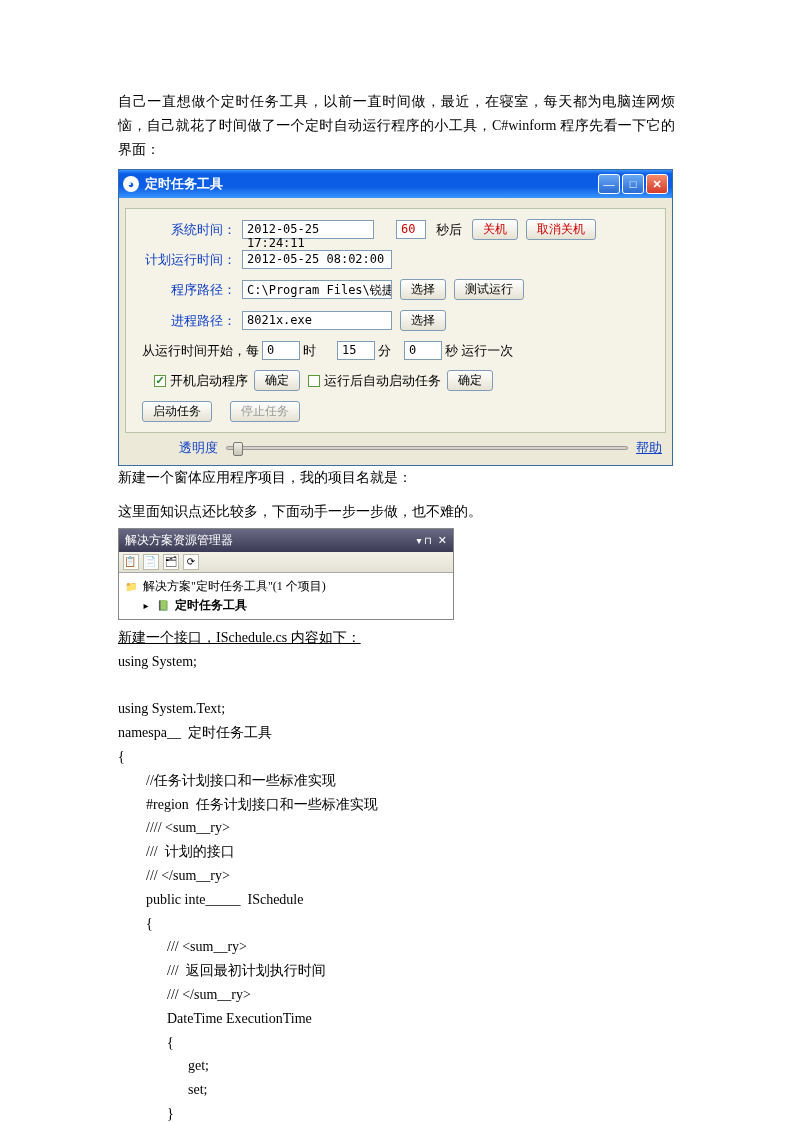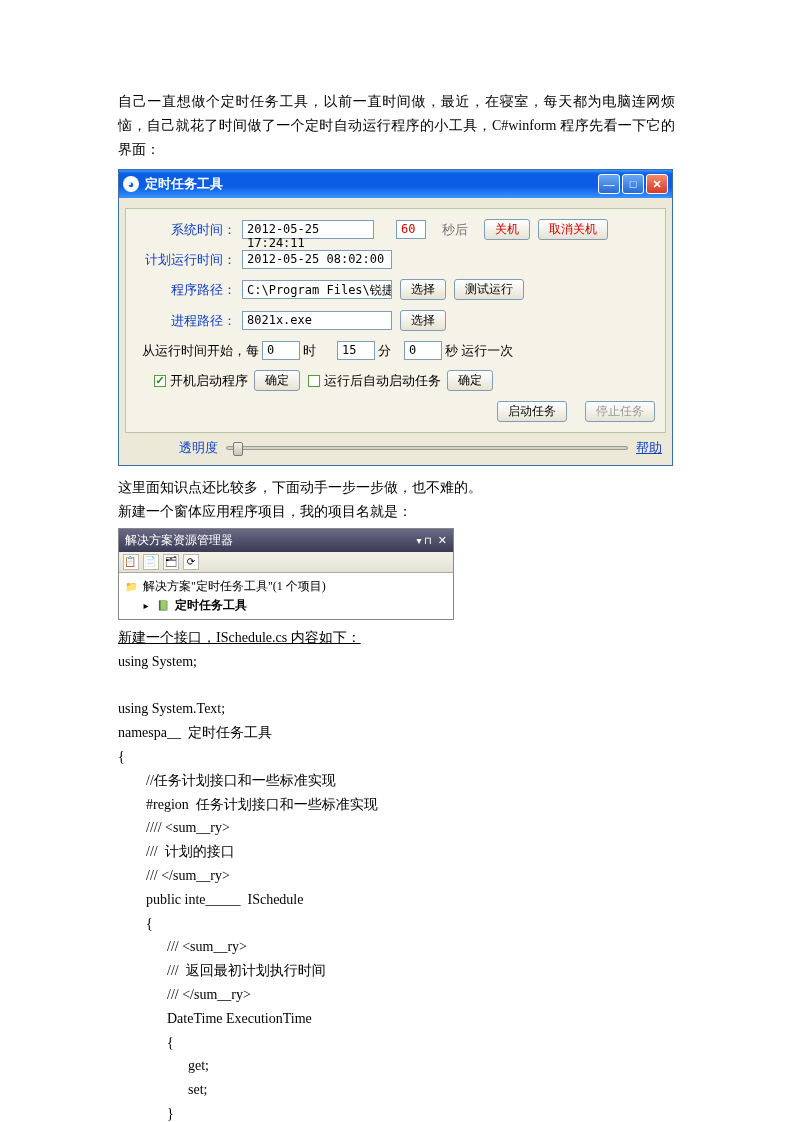--- a/index.html
+++ b/index.html
@@ -11,21 +11,21 @@
   .titlebar { background: linear-gradient(to bottom,#3a94ff 0%,#0a5de4 14%,#0a5de4 60%,#3a94ff 100%); height: 28px; display:flex; align-items:center; padding:0 4px; color:#fff; font-size:13px; font-weight:bold; }
   .titlebar .ticon { width:16px; height:16px; background:#fff; border-radius:50%; margin-right:6px; display:flex; align-items:center; justify-content:center; color:#0a5de4; font-size:11px; }
   .titlebar .sp { flex:1; }
   .tbtn { width:22px; height:20px; margin-left:2px; border:1px solid #fff; border-radius:3px; display:flex; align-items:center; justify-content:center; font-size:11px; font-weight:bold; }
   .tbtn.min, .tbtn.max { background:linear-gradient(#6aa9f4,#2a6bd4); color:#fff; }
   .tbtn.close { background:linear-gradient(#f48b6a,#d43a2a); color:#fff; }
 
   .wbody { padding:10px 6px 6px 6px; }
   .group { border:1px solid #b8c6a8; background:#f5f3e7; padding:10px 10px 10px 10px; margin-bottom:6px; }
   .row { display:flex; align-items:center; margin-bottom:10px; font-size:13px; }
-  .row:last-child { margin-bottom:0;justify-content:flex-end; }
+  .row:last-child { margin-bottom:0; }
   .lbl { width:106px; text-align:right; padding-right:6px; color:#1040c8; }
   .txtbox { background:#fff; border:1px solid #7f9db9; padding:1px 4px; height:19px; font-family:monospace; font-size:12px; color:#000; }
   .txtbox.red { color:#c00; }
   .btn { background:linear-gradient(#fff,#e6e3d3); border:1px solid #7f9db9; border-radius:3px; padding:1px 10px; font-size:12px; height:21px; display:inline-flex; align-items:center; color:#000; }
   .btn.red { color:#c00; }
   .num { width:38px; }
   .chk { width:12px; height:12px; border:1px solid #5a9b37; display:inline-flex; align-items:center; justify-content:center; margin-right:4px; color:#2a8a2a; font-size:11px; font-weight:bold; background:#fff; }
   .slider-track { flex:1; height:4px; background:#d4d0c4; border:1px solid #999; border-radius:2px; position:relative; margin:0 8px; }
   .slider-thumb { position:absolute; left:6px; top:-5px; width:10px; height:14px; background:linear-gradient(#f0efe6,#c8c5b5); border:1px solid #7a7a7a; border-radius:2px; }
   .help { color:#1040c8; font-size:13px; text-decoration:underline; }
@@ -62,21 +62,21 @@
       <span class="tbtn max">□</span>
       <span class="tbtn close">✕</span>
     </div>
     <div class="wbody">
       <div class="group">
         <div class="row">
           <span class="lbl">系统时间：</span>
           <span class="txtbox" style="width:132px">2012-05-25 17:24:11</span>
           <span style="width:22px"></span>
           <span class="txtbox red" style="width:30px">60</span>
-          <span style="color:#737373;margin:0 16px">秒后</span>
+          <span style="color:#000000;margin:0 10px">秒后</span>
           <span class="btn red">关机</span>
           <span style="width:8px"></span>
           <span class="btn red">取消关机</span>
         </div>
         <div class="row">
           <span class="lbl">计划运行时间：</span>
           <span class="txtbox" style="width:150px">2012-05-25 08:02:00</span>
         </div>
         <div class="row">
           <span class="lbl">程序路径：</span>
@@ -123,22 +123,22 @@
       <div class="row" style="margin:0 4px 2px 4px">
         <span style="color:#1040c8;font-size:13px;margin-left:50px">透明度</span>
         <div class="slider-track">
             <div class="slider-thumb"></div>
           </div>
         <span class="help">帮助</span>
       </div>
     </div>
   </div>
 
+  <div class="mid-text" style="margin-top:0">新建一个窗体应用程序项目，我的项目名就是：</div>
   <div class="mid-text">这里面知识点还比较多，下面动手一步一步做，也不难的。</div>
-  <div class="mid-text" style="margin-top:0">新建一个窗体应用程序项目，我的项目名就是：</div>
 
   <div class="vs">
     <div class="vs-title">
       <span>解决方案资源管理器</span>
       <span class="sp"></span>
       <span class="pin">▾ ⊓</span>
       <span class="x">✕</span>
     </div>
     <div class="vs-toolbar">
       <span class="ic">📋</span>

